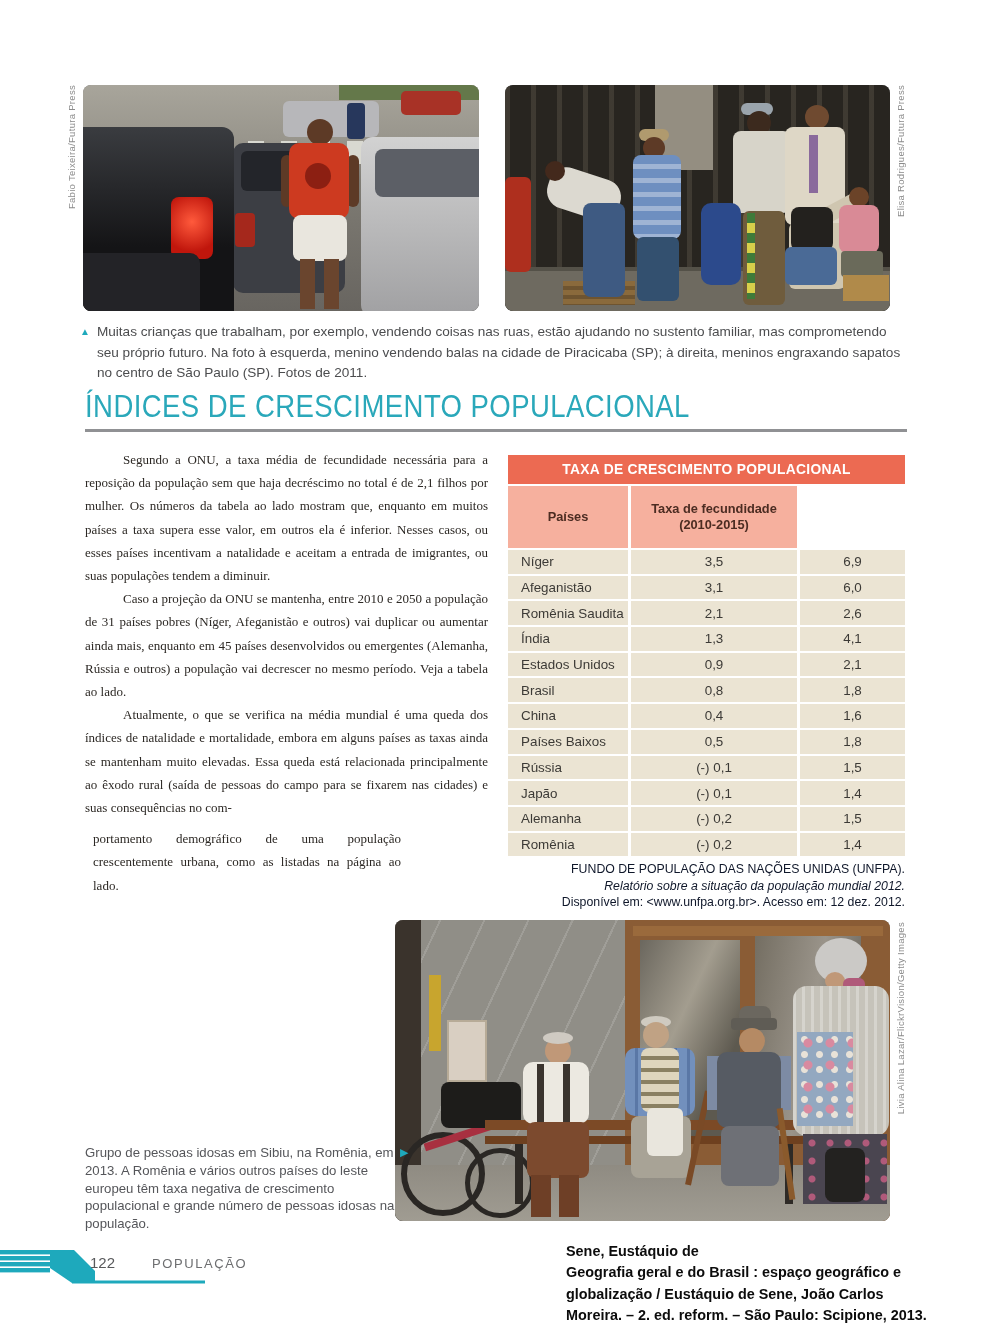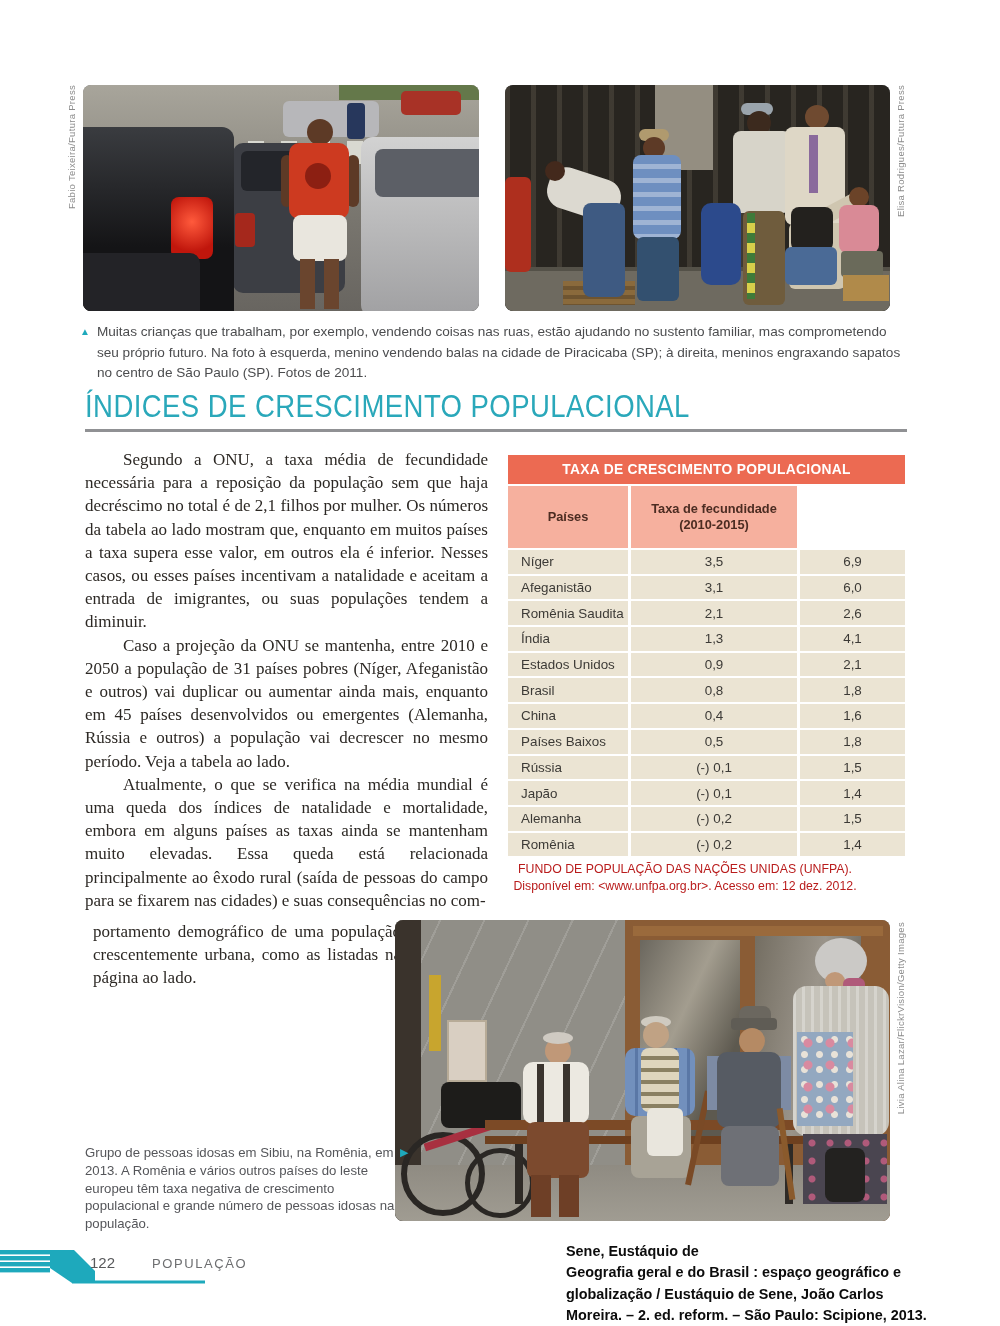--- a/index.html
+++ b/index.html
@@ -151,41 +151,41 @@
                   font-size:13.2px;line-height:17.8px;color:#55565a;}
   .tri-right{position:absolute;left:400px;top:1146px;color:#1ea9bc;font-size:11px;}
 
   
   .heading{position:absolute;left:85px;top:388px;font-size:32px;color:#2aa8ba;white-space:nowrap;
            transform:scaleX(.86);transform-origin:0 0;letter-spacing:.5px;font-weight:400;}
   .heading-rule{position:absolute;left:85px;top:429px;width:822px;height:3px;background:#909194;}
 
   
   .bodycol{position:absolute;left:85px;top:448px;width:403px;
-           font-family:"Liberation Serif",serif;font-size:17px;line-height:23.2px;
+           font-family:"Liberation Serif",serif;font-size:13px;line-height:23.2px;
            color:#2c2824;text-align:justify;}
   .para{margin:0 0 0 0;text-indent:38px;}
   .para-cont{margin:8px;width:308px;text-align:justify;}
 
   
   .tblwrap{position:absolute;left:508px;top:455px;width:397px;}
   .tbl-title{height:29px;background:#ec6a52;color:#fff;font-weight:bold;font-size:13.8px;
              letter-spacing:.3px;display:flex;align-items:center;justify-content:center;margin-bottom:2px;}
   .thead,.trow{display:grid;grid-template-columns:120px 166px 105px;column-gap:3px;}
   .thead{margin-bottom:2px;}
   .th{background:#f6b09e;color:#4c2c22;font-weight:bold;font-size:12.8px;line-height:1.28;
       display:flex;align-items:center;justify-content:center;text-align:center;height:62px;padding:0 6px;box-sizing:border-box;}
   .th .note{font-weight:normal;}
   .trow{height:23.7px;margin-bottom:2px;}
   .tc{background:#ebe4d3;color:#3c3a36;font-size:13.4px;display:flex;align-items:center;}
   .tc.c1{padding-left:13px;}
   .tc.c2,.tc.c3{justify-content:center;}
 
-  .tsource{position:absolute;left:465px;top:861px;width:440px;text-align:center;
-           font-size:12.3px;line-height:16.6px;color:#b91c1c;}
+  .tsource{position:absolute;left:465px;top:861px;width:440px;text-align:right;
+           font-size:12.3px;line-height:16.6px;color:#0f172a;}
   .tsource .it{font-style:italic;}
 
   
   .footer-ribbon{position:absolute;left:0;top:1246px;}
   .pagenum{position:absolute;left:90px;top:1254px;font-size:15px;color:#58595b;}
   .section-label{position:absolute;left:152px;top:1256px;font-size:13px;letter-spacing:1.6px;color:#6d6e70;}
 
   .biblio{position:absolute;left:566px;top:1241px;width:362px;font-weight:bold;
           font-size:14.4px;line-height:21.4px;color:#0c0c0c;}
 </style>
@@ -342,20 +342,21 @@
     </div>
     <div class="trow">
       <div class="tc c1">Romênia</div>
       <div class="tc c2">(-) 0,2</div>
       <div class="tc c3">1,4</div>
     </div>
   </div>
 
   <div class="tsource">
     <div>FUNDO DE POPULAÇÃO DAS NAÇÕES UNIDAS (UNFPA).</div>
+    <div class="it">Relatório sobre a situação da população mundial 2012.</div>
     <div>Disponível em: &lt;www.unfpa.org.br&gt;. Acesso em: 12 dez. 2012.</div>
   </div>
 
   <div class="photo" id="photo3">
     <div class="s p3-wall"></div>
     <div class="s p3-store"></div>
     <div class="s p3-transom"></div>
     <div class="s p3-glass1"></div>
     <div class="s p3-glass2"></div>
     <div class="s p3-trunk"></div>

